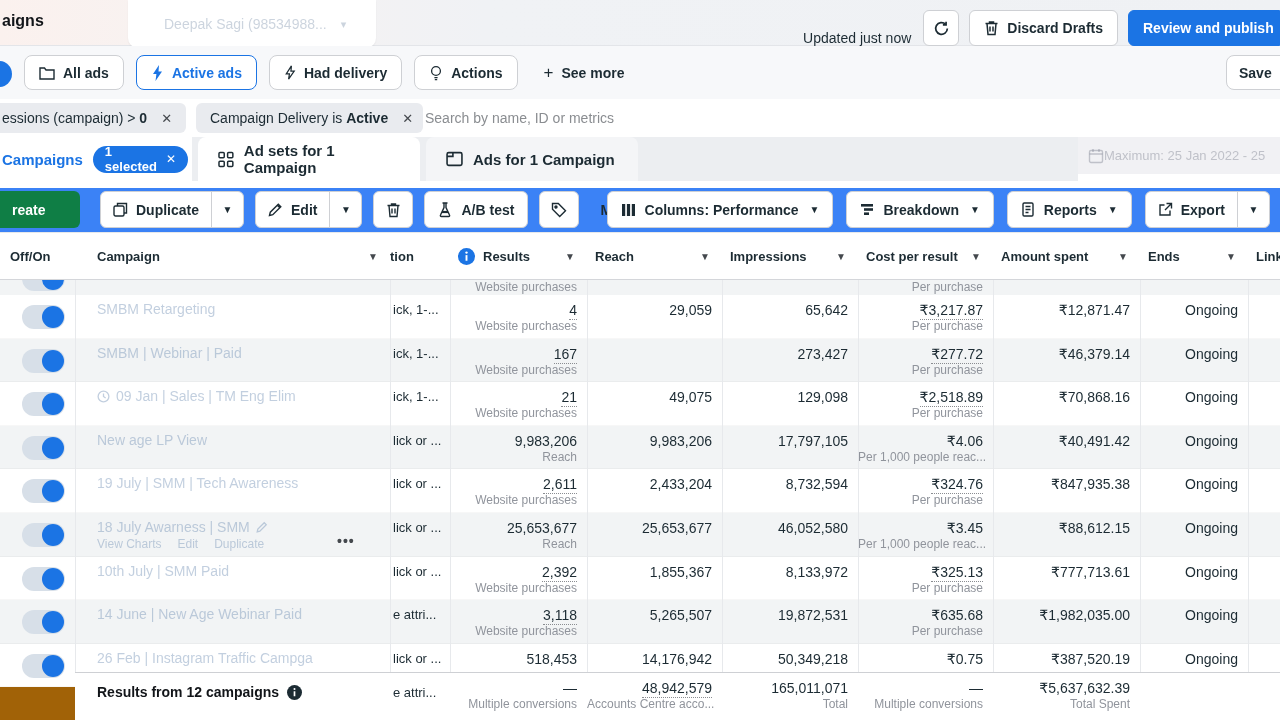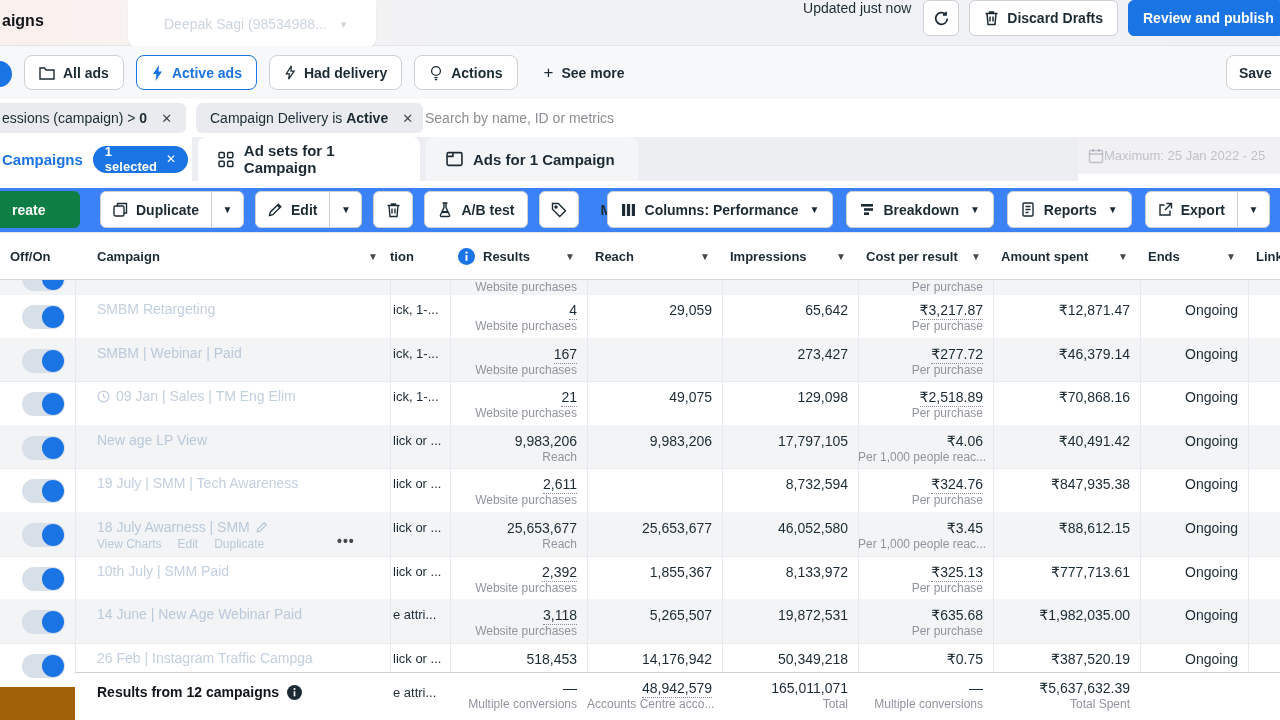--- a/index.html
+++ b/index.html
@@ -11,21 +11,21 @@
   .topbar { position:absolute; left:0; top:0; width:1280px; height:46px;
     background:linear-gradient(90deg,#fbf1ee 0%,#f7f2f1 14%,#f0f2f5 38%,#eff1f4 100%);
     border-bottom:1px solid #e3e5e9; }
   .tb-title { position:absolute; left:2px; top:12px; font-size:16px; font-weight:700; color:#121519; }
   .account-panel { position:absolute; left:128px; top:0; width:248px; height:48px; background:#fff;
     border-radius:0 0 10px 10px; box-shadow:0 1px 2px rgba(0,0,0,.05); display:flex; align-items:center; padding:0 14px 0 36px; }
   .washed { color:rgba(128,148,172,.40); }
   .washed-gray { color:rgba(130,136,148,.45); }
   .account-panel .acct-text { font-size:14px; white-space:nowrap; overflow:hidden; }
   .account-panel .caret { margin-left:14px; font-size:11px; }
-  .tb-right { position:absolute; right:0; top:0; height:46px; display:flex; align-items:flex-start; }
+  .tb-right { position:absolute; right:0; top:0; height:46px; display:flex; align-items:flex-end; }
   .updated { font-size:14px; color:#1c2b33; margin-right:12px; }
   .icon-btn { width:36px; height:36px; border:1px solid #ced0d4; border-radius:6px; background:#fff;
     display:flex; align-items:center; justify-content:center; color:#1c2b33; }
   .btn { height:36px; border:1px solid #ced0d4; border-radius:6px; background:#fff; display:flex;
     align-items:center; gap:8px; padding:0 14px; font-size:14px; font-weight:600; color:#1c2b33; white-space:nowrap; }
   .btn.primary { background:#1b74e4; border-color:#1b74e4; color:#fff; }
   .tb-right .icon-btn { margin-right:10px; }
   .tb-right .btn.discard { margin-right:10px; }
   .tb-right .btn.primary { width:152px; border-radius:6px 0 0 6px; overflow:hidden; justify-content:flex-start; }
 
@@ -532,20 +532,23 @@
               <span>19 July | SMM | Tech Awareness</span>
             </div>
           </div>
           <div class="cell col-attr">
             <div class="attr">lick or ...</div>
           </div>
           <div class="cell col-res num">
             <div class="val"><span class="u">2,611</span></div>
             <div class="sub">Website purchases</div>
           </div>
+          <div class="cell col-reach num">
+            <div class="val"><span class="">2,433,204</span></div>
+          </div>
           <div class="cell col-imp num">
             <div class="val"><span class="">8,732,594</span></div>
           </div>
           <div class="cell col-cost num">
             <div class="val"><span class="u">₹324.76</span></div>
             <div class="sub">Per purchase</div>
           </div>
           <div class="cell col-amt num">
             <div class="val"><span class="">₹847,935.38</span></div>
           </div>

